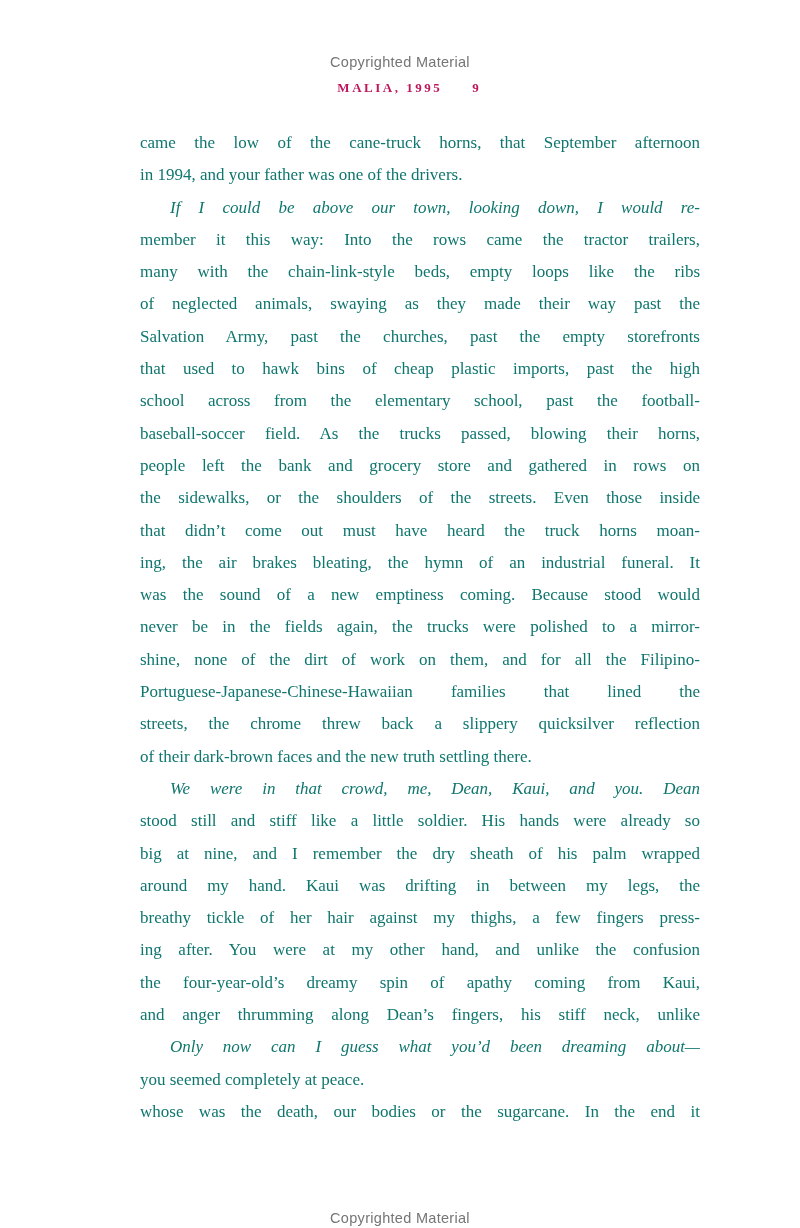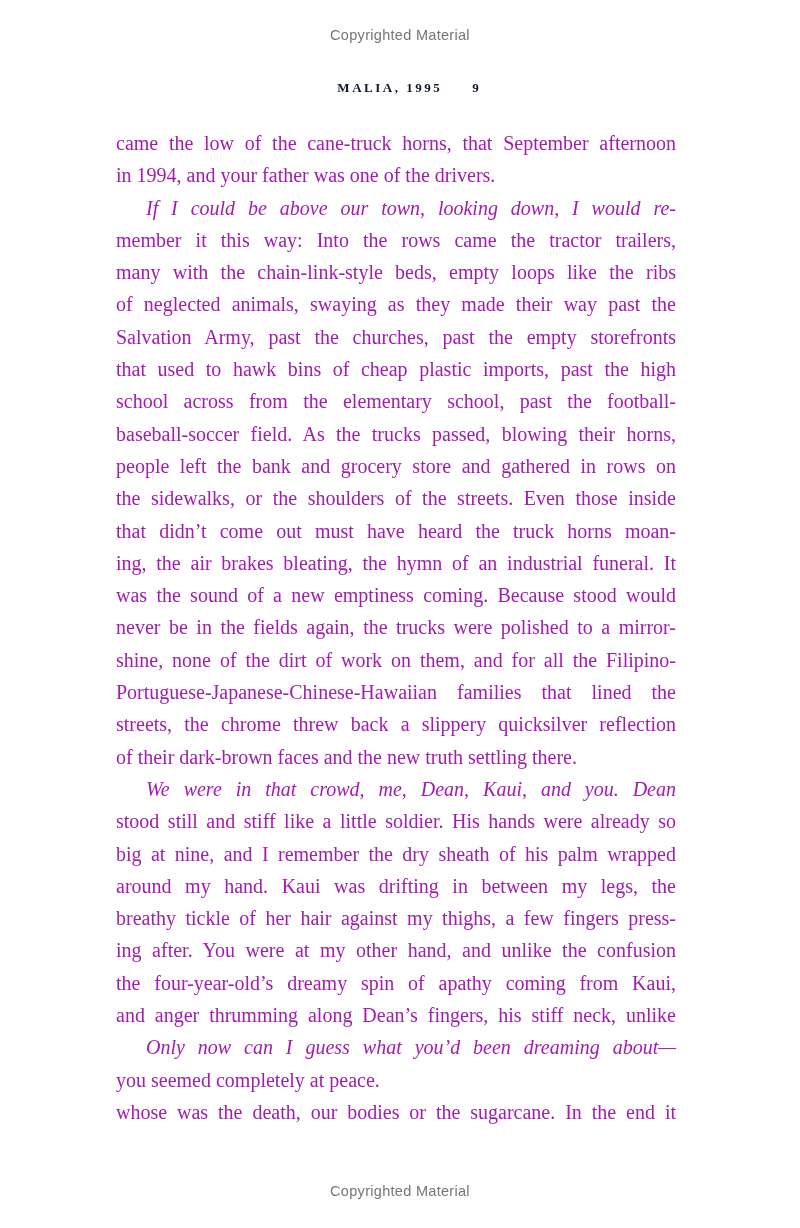--- a/index.html
+++ b/index.html
@@ -21,52 +21,53 @@
   }
   .copyright-banner {
     position: absolute;
     left: 0;
     right: 0;
     text-align: center;
     font-family: "Liberation Sans", sans-serif;
     font-size: 14.5px;
     letter-spacing: 0.3px;
     color: #757575;
+    margin-top: 27px;
   }
   .copyright-top { top: 27px; }
   .copyright-bottom { top: 1183px; }
 
   .running-header {
     position: absolute;
     top: 80px;
     left: 128px;
     width: 560px;
     text-align: center;
     font-family: "Liberation Serif", serif;
     font-weight: 700;
     font-size: 13px;
     letter-spacing: 2.5px;
-    color: #0f172a;
+    color: #be185d;
     white-space: nowrap;
   }
   .running-header .page-number {
     display: inline-block;
     margin-left: 30px;
     letter-spacing: 0;
   }
 
   .body-text {
     position: absolute;
     top: 127px;
-    left: 116px;
+    left: 140px;
     width: 560px;
     font-family: "Liberation Serif", serif;
-    font-size: 20px;
+    font-size: 17px;
     line-height: 32.3px;
-    color: #a21caf;
+    color: #0f766e;
   }
   .body-text .line {
     height: 32.3px;
     text-align: justify;
     text-align-last: justify;
     white-space: normal;
     overflow: visible;
   }
   .body-text .line.para-end {
     text-align-last: left;

